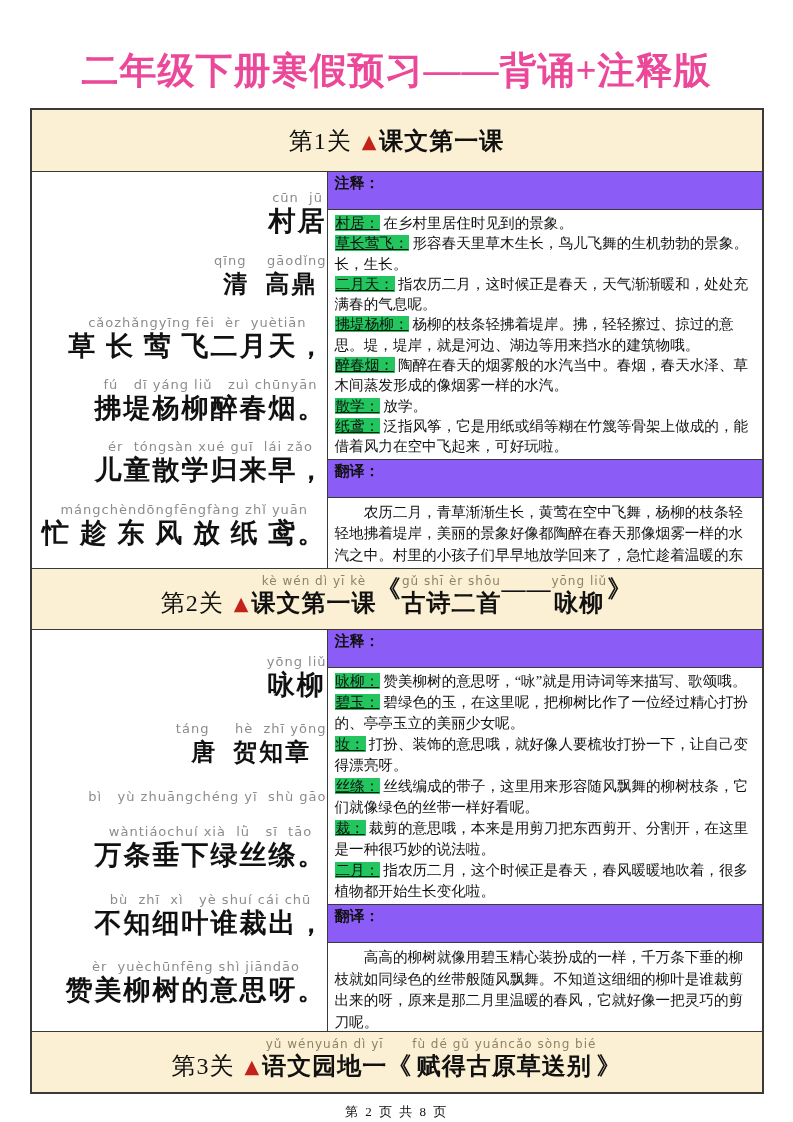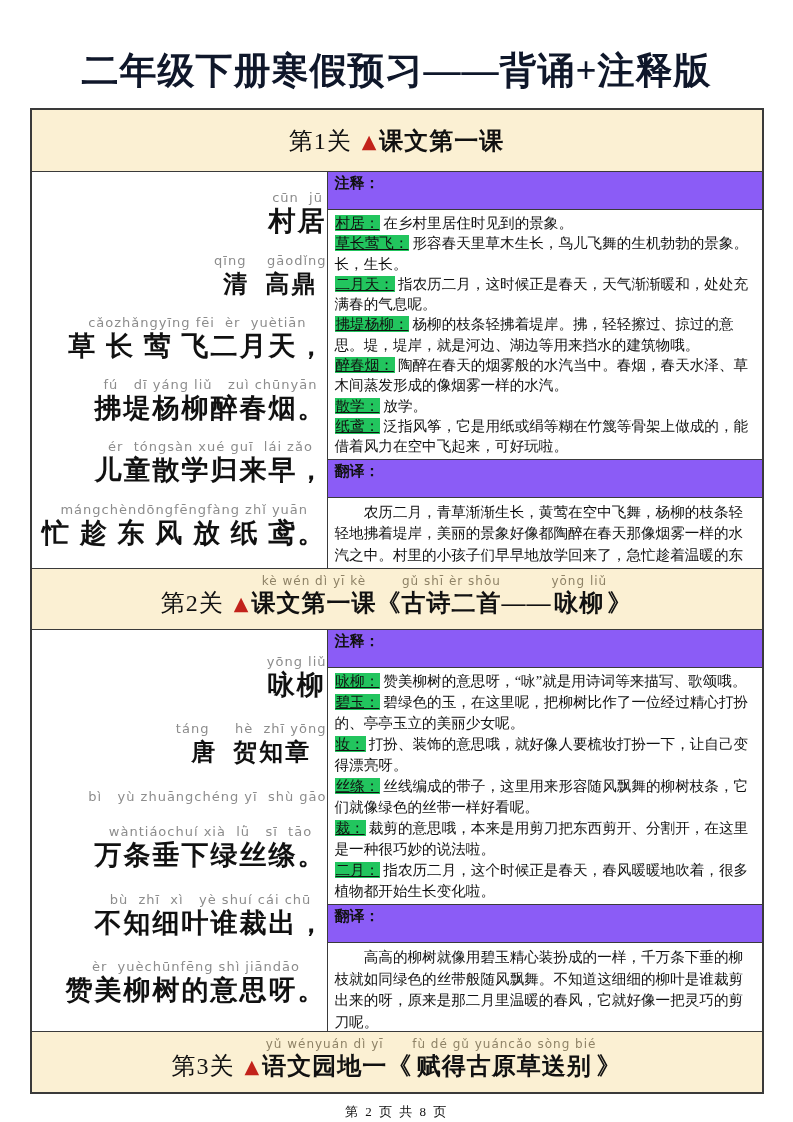--- a/index.html
+++ b/index.html
@@ -1,20 +1,20 @@
 <!DOCTYPE html>
 <html><head>
 <meta charset="utf-8">
 <style>
   html,body{margin:0;padding:0;background:#ffffff;}
   body{width:793px;height:1122px;position:relative;overflow:hidden;
        font-family:"Liberation Serif","DejaVu Serif",serif;color:#111;}
 
   .page-title{margin:46px 28px 12px;text-align:center;
-    font-size:37px;font-weight:bold;color:#0f172a;letter-spacing:1px;
+    font-size:37px;font-weight:bold;color:#ec4899;letter-spacing:1px;
     font-family:"Liberation Serif",serif;white-space:nowrap;}
 
   .sheet{width:730px;margin:0 auto;border:2px solid #3a3a3a;}
 
   
   .band{background:#fbf0d3;text-align:center;border-bottom:1.5px solid #3a3a3a;}
   .band+ .content-row{border-bottom:1.5px solid #3a3a3a;}
   .band.no-py{padding:16px 0 15px;}
   .band.with-py{padding:5px 0 11px;}
   .band-line{display:flex;justify-content:center;align-items:flex-end;}
@@ -127,21 +127,21 @@
       <div class="trans-body">
         <p>农历二月，青草渐渐生长，黄莺在空中飞舞，杨柳的枝条轻轻地拂着堤岸，美丽的景象好像都陶醉在春天那像烟雾一样的水汽之中。村里的小孩子们早早地放学回来了，急忙趁着温暖的东风，兴高采烈地放起了风筝呀。</p>
       </div>
     </div>
   </div>
 
   <div class="band with-py">
     <div class="band-line">
       <span class="bnum">第2关</span>
       <span class="tri">▲</span>
-      <span style="display:inline-flex;align-items:flex-end;">
+      <span style="display:inline-flex;align-items:flex-start;">
   <span class="bpart">
     <span class="bpy">kè wén dì yī kè</span>
     <span class="bzh">课文第一课</span>
   </span>
 
   <span class="bpart">
 
     <span class="bzh">《</span>
   </span>
 

